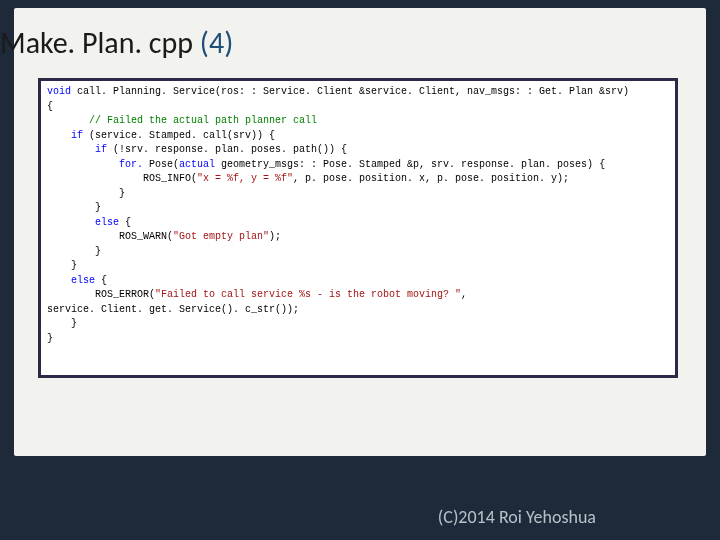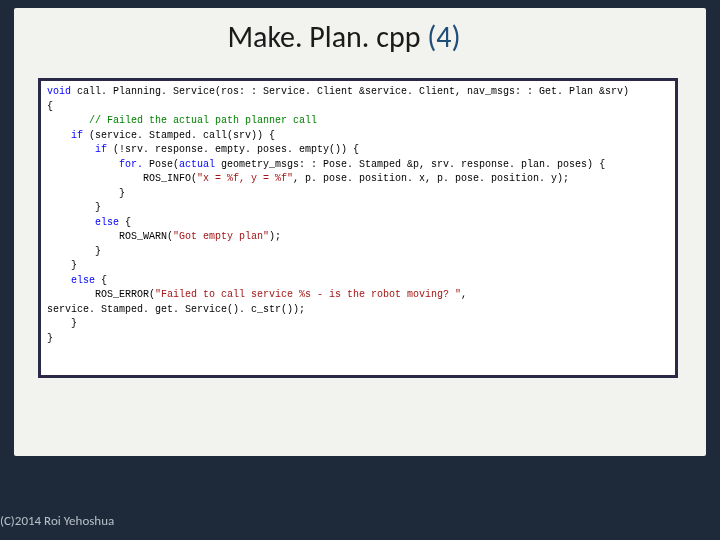--- a/index.html
+++ b/index.html
@@ -21,24 +21,23 @@
     position: absolute;
     left: 14px;
     top: 8px;
     width: 692px;
     height: 448px;
     background: #f2f2ee;
     border-radius: 2px;
   }
   .title {
     position: absolute;
-    top: 18px;
+    top: 24px;
     left: 0;
     width: 688px;
-    text-align: center;
     font-size: 30px;
     font-family: "Calibri", Arial, sans-serif;
     color: #1a1a1a;
     font-weight: 400;
   }
   .title .accent {
     color: #1f4e79;
   }
   .code-box {
     position: absolute;
@@ -61,51 +60,51 @@
     color: #000;
   }
   .kw { color: #0000ff; text-align: right; }
   .cm { color: #008000; }
   .st { color: #a31515; }
   .footer {
     position: absolute;
     bottom: 12px;
     left: 0;
     width: 596px;
-    text-align: left;
-    font-size: 13px;
+    text-align: right;
+    font-size: 18px;
     color: #b8c0c8;
     font-family: "Calibri", Arial, sans-serif;
   }
 </style>
 </head>
 <body>
 
 <div class="slide">
   <div class="content-bg"></div>
 
   <div class="title">
     <span>Make. Plan. cpp </span><span class="accent">(4)</span>
   </div>
 
   <div class="code-box">
 <pre><span class="kw">void</span><span> call. Planning. Service(ros: : Service. Client &amp;service. Client, nav_msgs: : Get. Plan &amp;srv)</span>
 <span>{</span>
 <span>       </span><span class="cm">// Failed the actual path planner call</span>
 <span>    </span><span class="kw">if</span><span> (service. Stamped. call(srv)) {</span>
-<span>        </span><span class="kw">if</span><span> (!srv. response. empty. poses. empty()) {</span>
+<span>        </span><span class="kw">if</span><span> (!srv. response. plan. poses. path()) {</span>
 <span>            </span><span class="kw">for.</span><span> Pose(</span><span class="kw">actual</span><span> geometry_msgs: : Pose. Stamped &amp;p, srv. response. plan. poses) {</span>
 <span>                ROS_INFO(</span><span class="st">"x = %f, y = %f"</span><span>, p. pose. position. x, p. pose. position. y);</span>
 <span>            }</span>
 <span>        }</span>
 <span>        </span><span class="kw">else</span><span> {</span>
 <span>            ROS_WARN(</span><span class="st">"Got empty plan"</span><span>);</span>
 <span>        }</span>
 <span>    }</span>
 <span>    </span><span class="kw">else</span><span> {</span>
 <span>        ROS_ERROR(</span><span class="st">"Failed to call service %s - is the robot moving? "</span><span>,</span>
-<span>service. Stamped. get. Service(). c_str());</span>
+<span>service. Client. get. Service(). c_str());</span>
 <span>    }</span>
 <span>}</span></pre>
   </div>
 
   <div class="footer">(C)2014 Roi Yehoshua</div>
 </div>
 
 </body></html>

